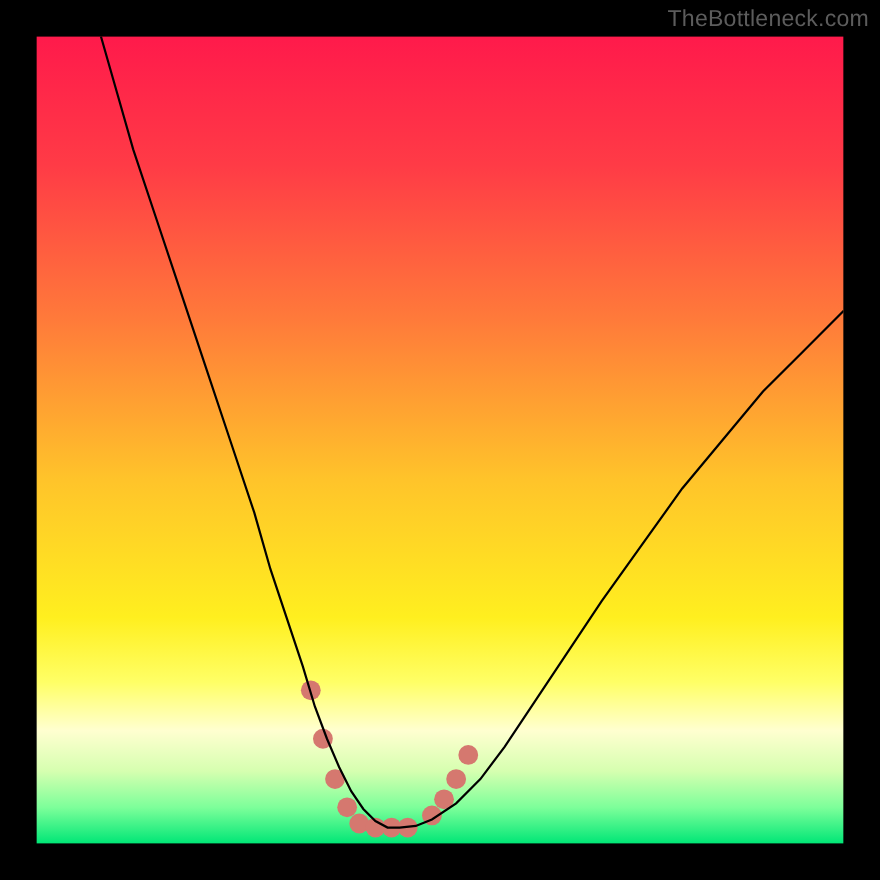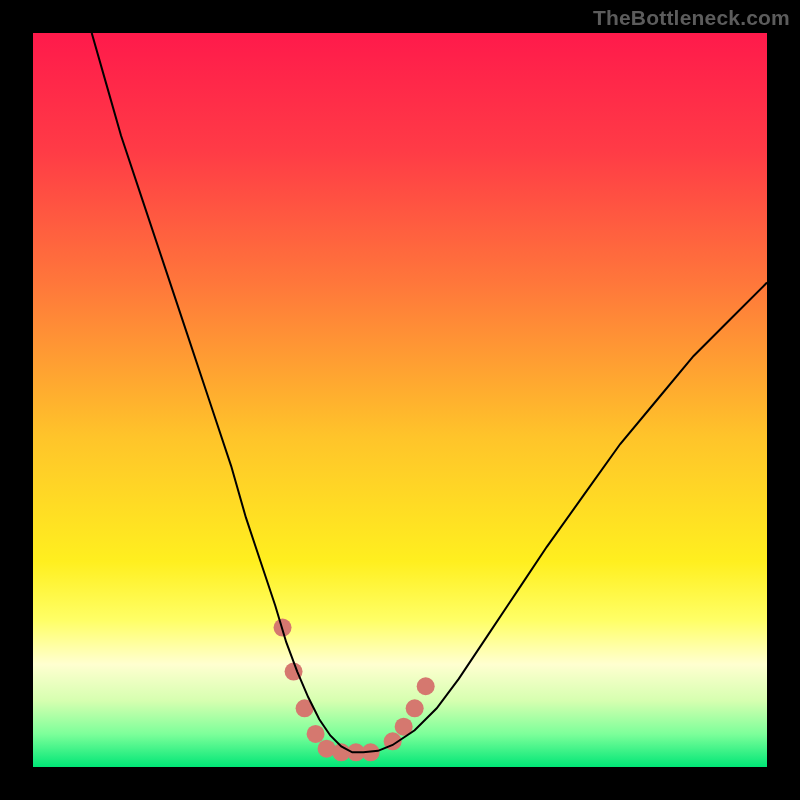--- a/index.html
+++ b/index.html
@@ -15,21 +15,21 @@
     width: 800px;
     height: 800px;
     background: #000;
   }
   .watermark {
     position: absolute;
     top: 6px;
     right: 10px;
     color: #5c5c5c;
     font-size: 21px;
-    font-weight: 700;
+    font-weight: 400;
     letter-spacing: 0.2px;
     z-index: 5;
     user-select: none;
   }
   .plot-area {
     position: absolute;
     left: 33px;
     top: 33px;
     width: 734px;
     height: 734px;

